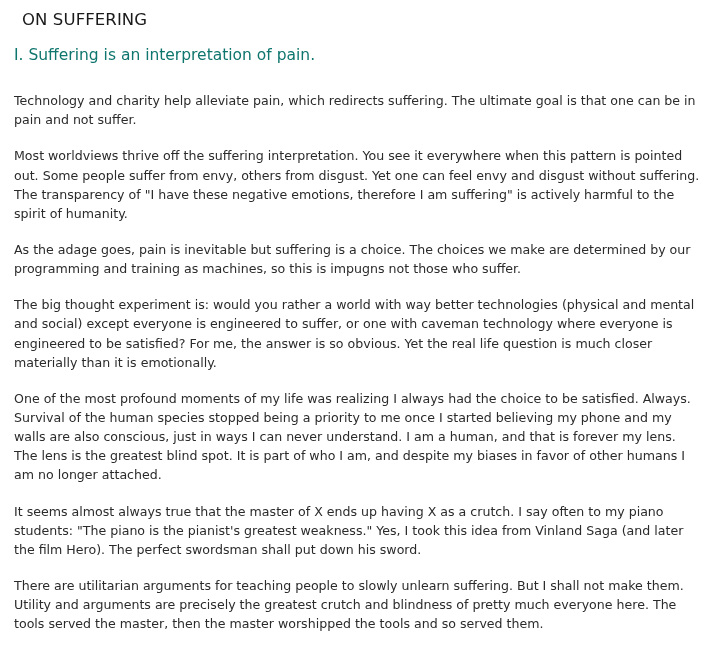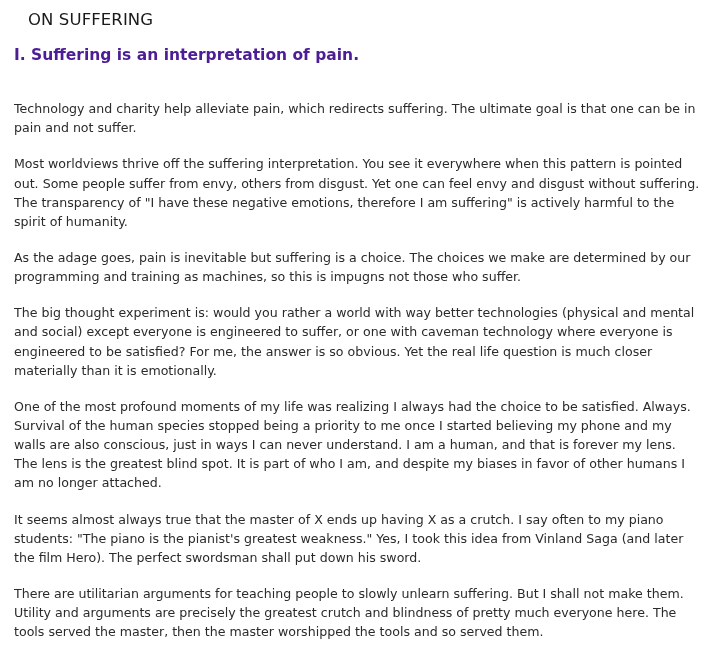--- a/index.html
+++ b/index.html
@@ -16,36 +16,36 @@
   }
   .page {
     padding: 6px 14px 0 14px;
     box-sizing: border-box;
     width: 716px;
   }
   .doc-title {
     font-size: 16.5px;
     font-weight: 400;
     color: #1a1a1a;
-    margin: 4px 0 16px 14px;
+    margin: 4px 0 16px 8px;
     line-height: 1.2;
     letter-spacing: 0.1px;
   }
   .doc-subtitle {
     font-size: 15.5px;
     font-weight: 400;
     color: #1a1a1a;
     margin: 0 0 20px 0;
     line-height: 1.25;
   }
   .section-heading {
     font-size: 15.5px;
-    font-weight: 700;
-    color: #4c1d95;
-    margin: 0 0 34px 0;
+    font-weight: 400;
+    color: #0f766e;
+    margin: 0 0 26px 0;
     line-height: 1.25;
   }
   .para {
     font-size: 12.6px;
     line-height: 1.52;
     color: #2b2b2b;
     margin: 12px 0 17px 0;
     text-align: left;
   }
   .para:last-child {

